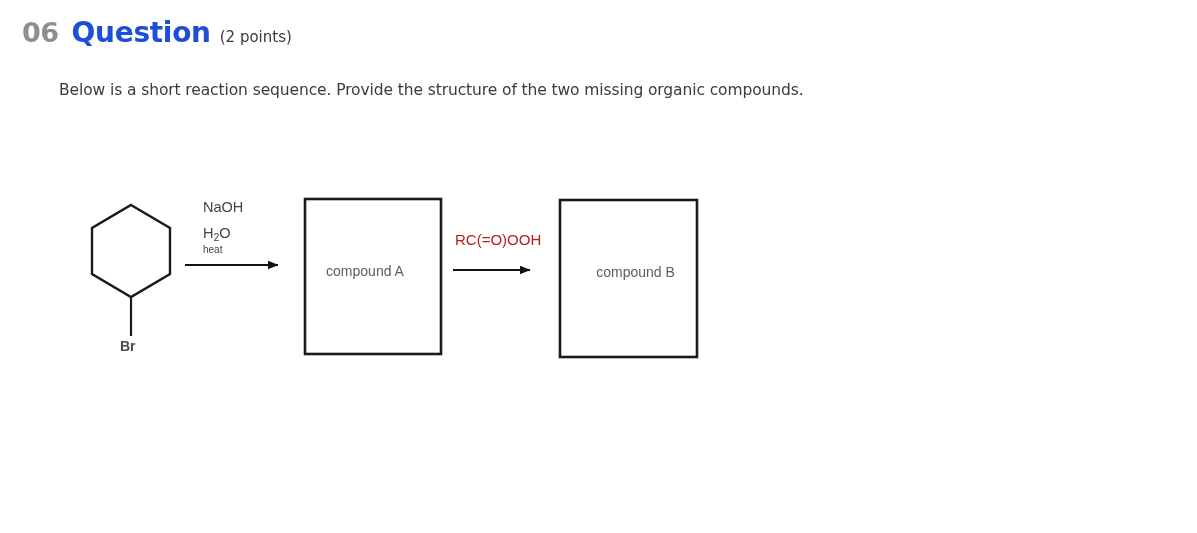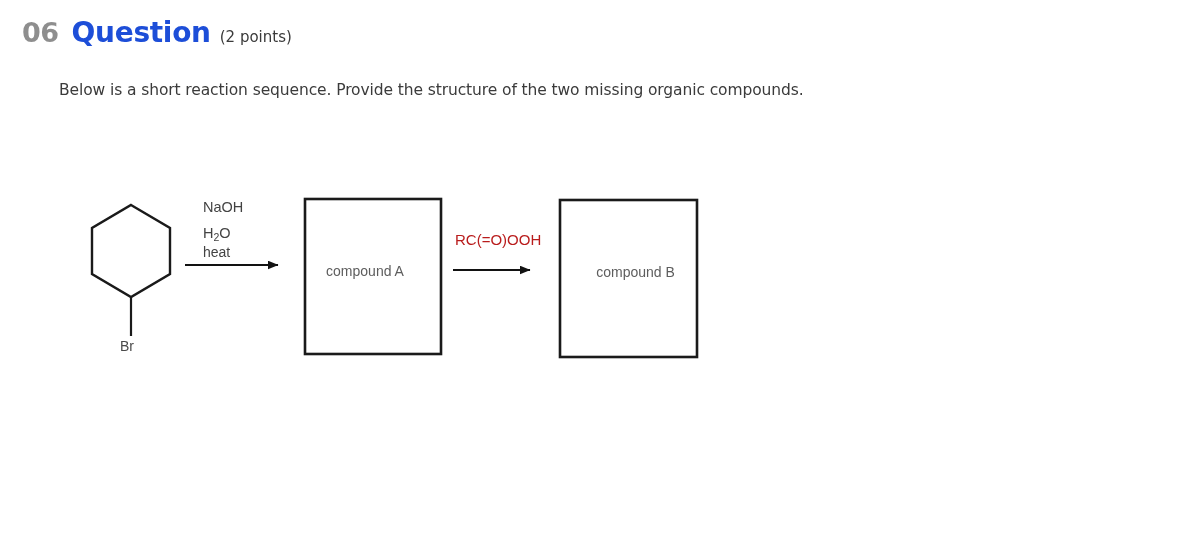--- a/index.html
+++ b/index.html
@@ -80,20 +80,21 @@
     font-family: "Liberation Sans", sans-serif;
     color: #4a4a4a;
     white-space: nowrap;
     text-align: center;
   }
   #br-label {
     left: 120px;
     top: 338px;
     font-size: 14px;
     color: #4a4a4a;
+    font-weight: bold;
   }
   #reagent1-line1 {
     left: 203px;
     top: 199px;
     font-size: 14.5px;
     color: #434343;
   }
   #reagent1-line2 {
     left: 203px;
     top: 217px;
@@ -101,21 +102,21 @@
     color: #434343;
     margin-top: 8px;
   }
   #reagent1-line2 .sub {
     font-size: 10.5px;
     vertical-align: -0.28em;
   }
   #reagent1-line3 {
     left: 203px;
     top: 244px;
-    font-size: 14px;
+    font-size: 10px;
     color: #434343;
   }
   #reagent2-label {
     left: 455px;
     top: 231px;
     font-size: 15px;
     color: #b91c1c;
   }
   #box-a-label {
     left: 305px;

